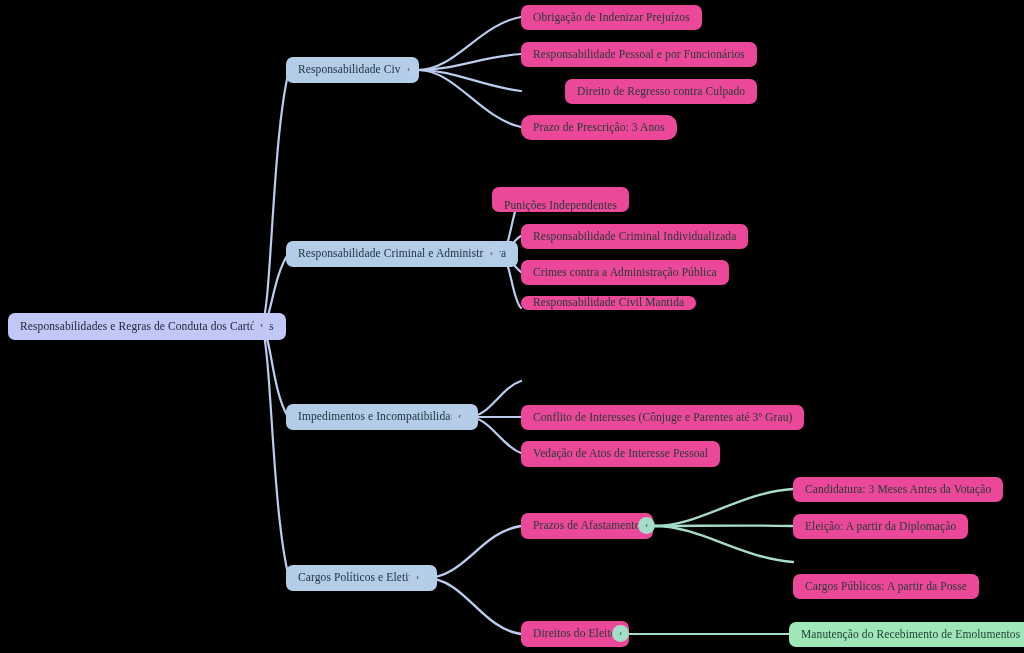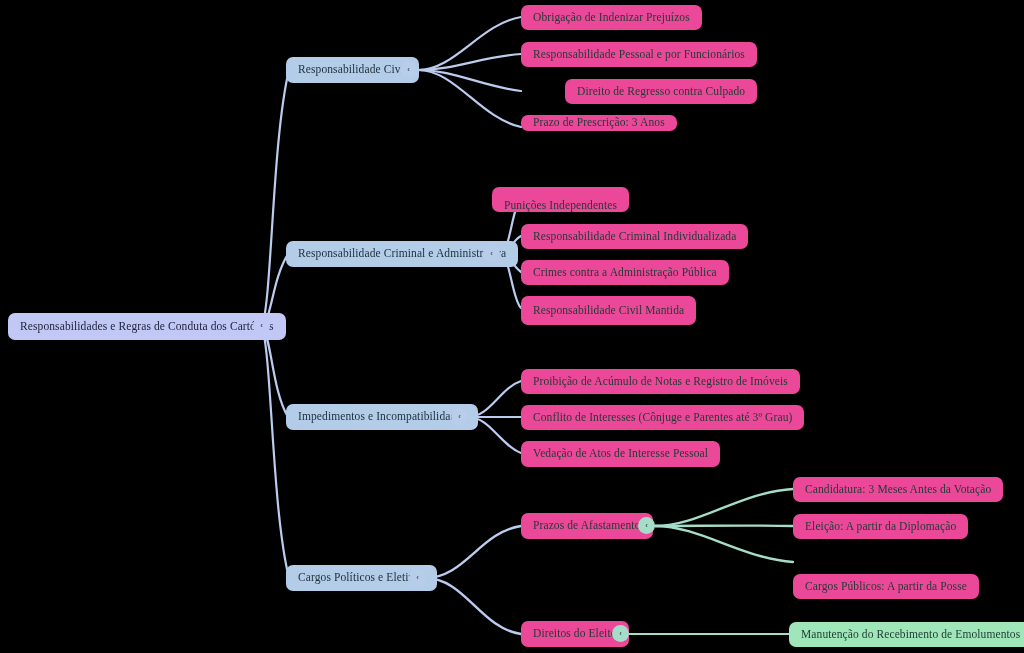--- a/index.html
+++ b/index.html
@@ -133,54 +133,51 @@
 
   <div class="node leaf" style="left:521px; top:5px; height:25px;">
     <span>Obrigação de Indenizar Prejuízos</span>
   </div>
   <div class="node leaf" style="left:521px; top:42px; height:25px;align-items:center;">
     <span>Responsabilidade Pessoal e por Funcionários</span>
   </div>
   <div class="node leaf" style="left:521px; top:79px; height:25px;margin-left:44px;">
     <span>Direito de Regresso contra Culpado</span>
   </div>
-  <div class="node leaf" style="left:521px; top:115px; height:16px;">
+  <div class="node leaf" style="left:521px; top:115px; height:25px;border-radius:10px;">
     <span>Prazo de Prescrição: 3 Anos</span>
   </div>
 
   <div class="node branch" style="left:286px; top:241px; height:26px;">
     <span>Responsabilidade Criminal e Administrativa</span>
   </div>
   <div class="collapser blue" style="left:483px; top:245px; width:17px; height:17px;">
     <span>‹</span>
   </div>
 
   <div class="node leaf" style="left:492px; top:187px; height:25px;align-items:flex-end;">
     <span>Punições Independentes</span>
   </div>
   <div class="node leaf" style="left:521px; top:224px; height:25px;">
     <span>Responsabilidade Criminal Individualizada</span>
   </div>
   <div class="node leaf" style="left:521px; top:260px; height:25px;">
     <span>Crimes contra a Administração Pública</span>
   </div>
-  <div class="node leaf" style="left:521px; top:296px; height:29px;">
+  <div class="node leaf" style="left:521px; top:296px; height:14px;">
     <span>Responsabilidade Civil Mantida</span>
   </div>
 
   <div class="node branch" style="left:286px; top:404px; height:26px;">
     <span>Impedimentos e Incompatibilidades</span>
   </div>
   <div class="collapser blue" style="left:451px; top:408px; width:17px; height:17px;">
     <span>‹</span>
   </div>
 
-  <div class="node leaf" style="left:521px; top:369px; height:25px;">
-    <span>Proibição de Acúmulo de Notas e Registro de Imóveis</span>
-  </div>
   <div class="node leaf" style="left:521px; top:405px; height:25px;">
     <span>Conflito de Interesses (Cônjuge e Parentes até 3º Grau)</span>
   </div>
   <div class="node leaf" style="left:521px; top:441px; height:26px;text-align:center;">
     <span>Vedação de Atos de Interesse Pessoal</span>
   </div>
 
   <div class="node branch" style="left:286px; top:565px; height:26px;">
     <span>Cargos Políticos e Eletivos</span>
   </div>

